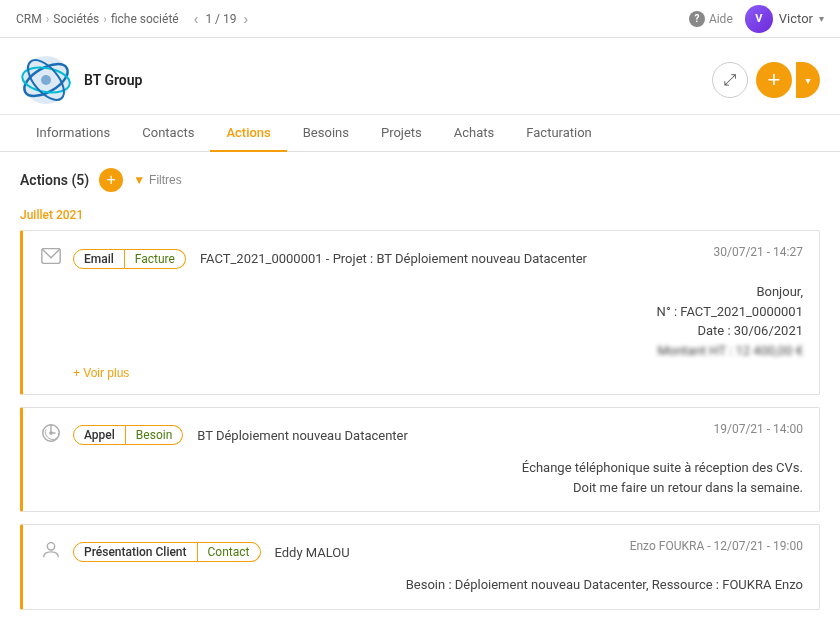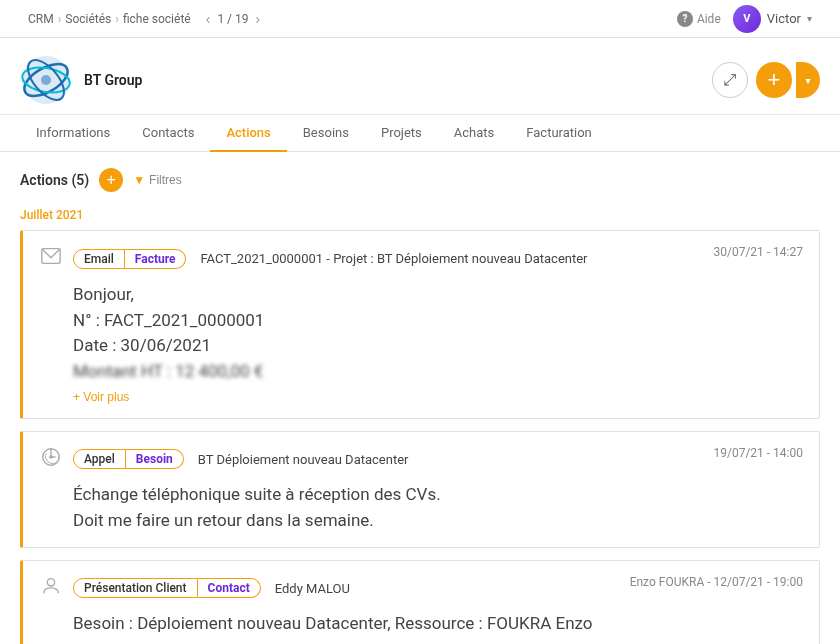--- a/index.html
+++ b/index.html
@@ -1,21 +1,21 @@
 <!DOCTYPE html>
 <html><head>
   <meta charset="utf-8">
   <style>
     * { box-sizing: border-box; margin: 0; padding: 0; }
     body { font-family: -apple-system, BlinkMacSystemFont, 'Segoe UI', Roboto, sans-serif; font-size: 13px; color: #333; background: #fff; }
 
     
     .top-bar {
       display: flex; align-items: center; justify-content: space-between;
-      padding: 6px 28px; border-bottom: 1px solid #e0e0e0; background: #fff;
+      padding: 6px 16px; border-bottom: 1px solid #e0e0e0; background: #fff;
       height: 38px;
     }
     .breadcrumb { display: flex; align-items: center; gap: 4px; font-size: 12px; color: #666; }
     .breadcrumb a { color: #666; text-decoration: none; }
     .breadcrumb .sep { color: #aaa; }
     .breadcrumb-nav { display: flex; align-items: center; gap: 4px; margin-left: 8px; }
     .breadcrumb-nav button { border: none; background: none; cursor: pointer; color: #999; font-size: 14px; padding: 0 3px; }
     .top-right { display: flex; align-items: center; gap: 12px; }
     .help-btn { display: flex; align-items: center; gap: 4px; color: #888; font-size: 12px; cursor: pointer; }
     .help-btn .help-icon { width: 16px; height: 16px; border-radius: 50%; background: #888; color: #fff; display: flex; align-items: center; justify-content: center; font-size: 10px; font-weight: bold; }
@@ -56,27 +56,27 @@
     
     .action-card {
       border: 1px solid #e0e0e0; border-radius: 2px; margin-bottom: 12px;
       padding: 14px 16px; position: relative;
       border-left: 3px solid #f59e0b;
     }
     .action-card-header { display: flex; align-items: flex-start; justify-content: space-between; margin-bottom: 10px; }
     .action-card-left { display: flex; align-items: center; gap: 10px; }
     .action-icon { color: #888; font-size: 18px; width: 24px; text-align: center; }
     .tag-primary { border: 1.5px solid #f59e0b; border-radius: 12px 0 0 12px; padding: 2px 10px; font-size: 12px; color: #333; font-weight: 500; }
-    .tag-secondary { border: 1.5px solid #f59e0b; border-radius: 0 12px 12px 0; padding: 2px 10px; font-size: 12px; color: #6d28d9; border-left: none; font-weight: 700; }
+    .tag-secondary { border: 1.5px solid #f59e0b; border-radius: 0 12px 12px 0; padding: 2px 10px; font-size: 12px; color: #4d7c0f; border-left: none; font-weight: 400; }
     .action-desc { font-size: 13px; color: #444; margin-left: 4px; }
     .action-date { font-size: 12px; color: #888; white-space: nowrap; }
 
     
     .action-body { padding-left: 34px; }
-    .action-body p { font-size: 17px; color: #444; line-height: 1.5; }
+    .action-body p { font-size: 13px; color: #444; line-height: 1.5; text-align: right; }
     .see-more { color: #f59e0b; font-size: 12px; cursor: pointer; margin-top: 6px; display: inline-block; border: none; background: none; }
 
     
     .icon-email { font-size: 20px; color: #aaa; }
     .icon-phone { font-size: 18px; color: #aaa; }
     .icon-person { font-size: 18px; color: #aaa; }
 
     .tag-wrapper { display: flex; align-items: center; gap: 0; }
   </style>
 </head>

